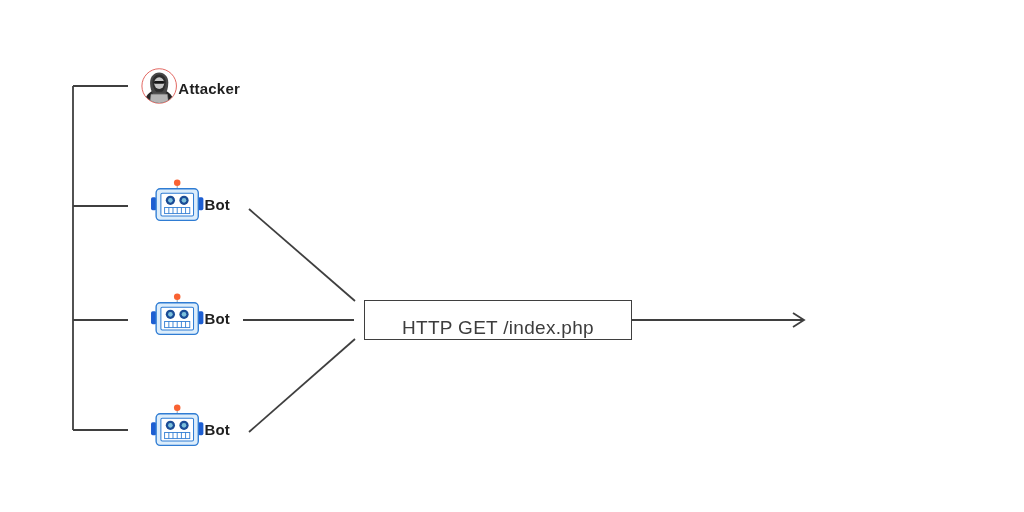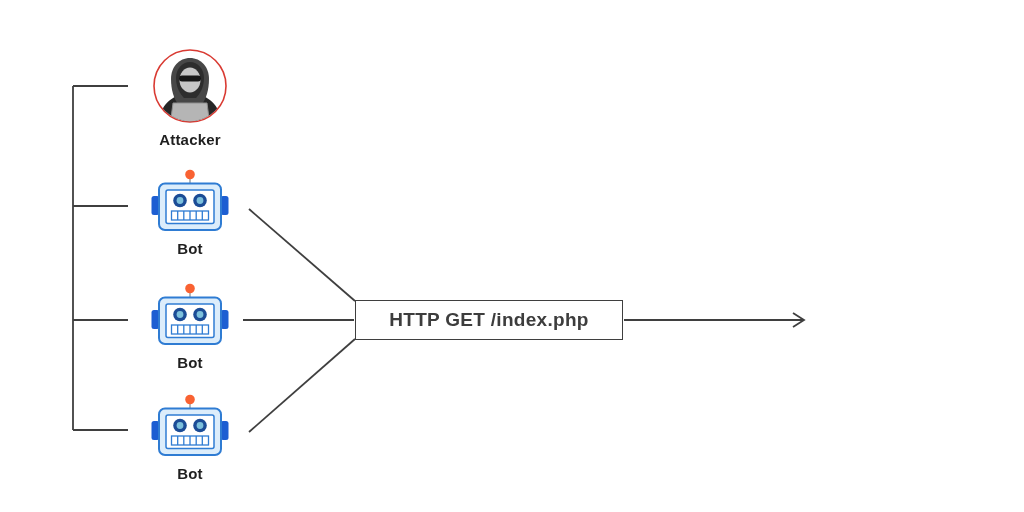--- a/index.html
+++ b/index.html
@@ -2,36 +2,36 @@
 <html style="--line: #3f3f3f; --label-text: #1f1f1f; --box-text: #3d3d3d; --attacker-ring: #d93a32; --bot-border: #2f7cd3; --bot-fill: #dcedfb; --bot-ear: #1d5ed2; --bot-eye-outer: #1b4c96; --bot-eye-inner: #7cc0dc; --antenna-dot: #f96232; --laptop-border: #63b2e4; --laptop-fill: #cfeafa; --laptop-line: #2e77c9; --avatar-body: #1266cc; --avatar-hair: #1c4b88; --avatar-face: #a8d8ee;"><head>
 <meta charset="utf-8">
 <style>
   html,body{margin:0;padding:0;background:#ffffff;}
   .canvas{
     position:relative;width:1024px;height:512px;background:#ffffff;
     font-family:"Liberation Sans", sans-serif;overflow:hidden;
   }
   .connectors{position:absolute;left:0;top:0;width:1024px;height:512px;}
   .connectors path{stroke:var(--line,#3f3f3f);stroke-width:1.8;fill:none;}
-  .node{position:absolute;display:flex;flex-direction:column;align-items:center;}
+  .node{position:absolute;display:flex;align-items:center;}
   .node-label{
     font-size:15px;font-weight:bold;color:var(--label-text,#1f1f1f);
     text-align:center;white-space:nowrap;letter-spacing:.2px;
   }
   .attacker-node{left:140px;top:46px;width:100px;}
   .attacker-node .node-label{margin-top:5px;}
   .bot-node{left:150px;width:80px;}
   .bot-node .node-label{margin-top:9px;}
   .bot-1{top:169px;} .bot-2{top:283px;} .bot-3{top:394px;}
   .victim-node{left:802px;top:278px;width:150px;}
   .victim-node .node-label{margin-top:7px;}
   .request-box{
-    position:absolute;left:355px;top:300px;width:268px;height:40px;
+    position:absolute;left:364px;top:300px;width:268px;height:40px;
     background:#ffffff;border:1.8px solid var(--line,#3f3f3f);
-    display:flex;align-items:center;justify-content:center;box-sizing:border-box;font-weight:bold;
+    display:flex;align-items:flex-end;justify-content:center;box-sizing:border-box;
   }
   .request-text{font-size:19px;color:var(--box-text,#3d3d3d);letter-spacing:.3px;white-space:nowrap;}
   
   .att-ring{fill:#ffffff;stroke:var(--attacker-ring,#d93a32);stroke-width:1.6;}
   .att-body{fill:#262626;} .att-hood{fill:#474747;} .att-hood-inner{fill:#2d2d2d;}
   .att-face{fill:#c6c6c6;} .att-shades{fill:#161616;}
   .att-laptop{fill:#b5b5b5;stroke:#8f8f8f;stroke-width:1;}
   
   .bot-stem{stroke:#9aa0a6;stroke-width:1.5;}
   .bot-dot{fill:var(--antenna-dot,#f96232);}

